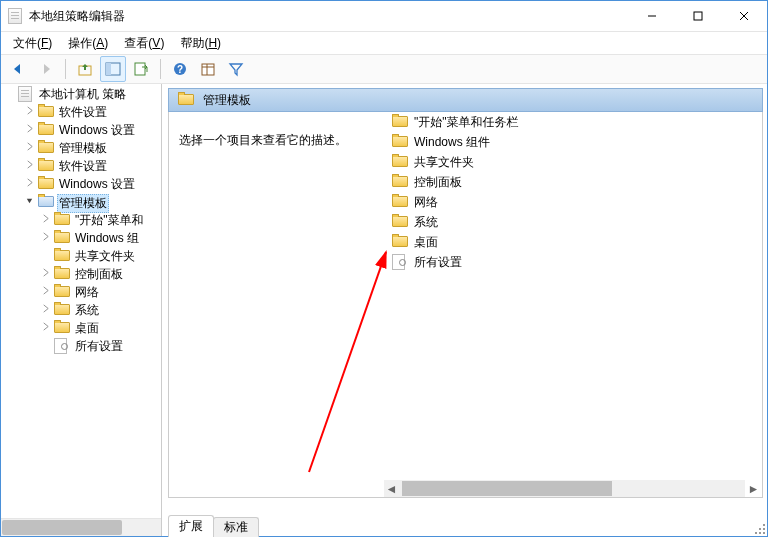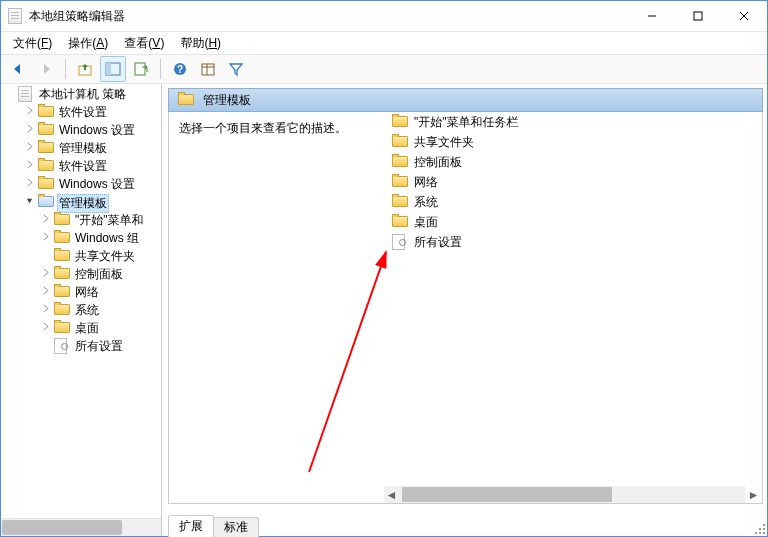--- a/index.html
+++ b/index.html
@@ -24,32 +24,32 @@
   .twisty.none{visibility:hidden}
   .twisty svg{width:9px;height:9px}
   .node-icon{width:16px;height:16px;margin:0 3px;flex-shrink:0}
   .label{padding:0 2px}
   .indent{display:inline-block}
   .hscroll{height:17px;border-top:1px solid #e5e5e5;background:#f0f0f0;position:relative}
   .hscroll .thumb{position:absolute;height:15px;top:1px;background:#c0c0c0;border-radius:2px}
   .right-pane{flex:1;display:flex;flex-direction:column;min-width:0;margin-left:6px}
   .breadcrumb{height:22px;background:linear-gradient(#c8ddf2,#a9c8e8);border:1px solid #8ab0d8;display:flex;align-items:center;padding:0 6px;gap:6px;margin:4px 4px 0 0}
   .desc-area{flex:1;display:flex;min-height:0;border-left:1px solid #ccc;border-right:1px solid #ccc;border-bottom:1px solid #ccc;margin-right:4px;position:relative}
-  .desc-left{flex:1;padding:8px 10px}
+  .desc-left{flex:1;padding:20px 10px}
   .desc-right{width:378px;display:flex;flex-direction:column;border-left:0 solid #eee;min-width:0}
   .list-header{height:22px;display:flex;align-items:center;padding:0 8px;border-bottom:0 solid #eee}
   .list-body{flex:1;overflow:auto}
   .list-row{display:flex;align-items:center;height:20px;padding:0 8px;gap:6px}
   .list-row .fico{width:16px;height:16px;flex-shrink:0}
   .right-hscroll{height:17px;background:#f0f0f0;position:relative;margin:0 17px 0 0}
   .right-hscroll .thumb{position:absolute;height:15px;top:1px;background:#c0c0c0}
   .right-hscroll .larr,.right-hscroll .rarr{position:absolute;top:0;width:17px;height:17px;display:flex;align-items:center;justify-content:center;color:#666}
   .right-hscroll .larr{left:-1px}
   .right-hscroll .rarr{right:-17px}
-  .tabs{height:22px;display:flex;align-items:center;margin-right:4px;margin-top:10px}
+  .tabs{height:22px;display:flex;align-items:center;margin-right:4px;margin-top:16px}
   .tab{padding:2px 10px;border:1px solid #ccc;border-bottom:none;margin-right:-1px;background:#fff;position:relative;top:1px;border-top-left-radius:3px;border-top-right-radius:3px;font-size:12px}
   .tab.inactive{background:#f0f0f0;top:2px;padding-top:1px}
   .arrow-svg{position:absolute;pointer-events:none}
   .resize-grip{position:absolute;right:2px;bottom:2px;width:14px;height:14px}
   .resize-grip span{position:absolute;width:2px;height:2px;background:#999}
   
   .folder{display:inline-block;width:16px;height:13px;position:relative}
   .folder::before{content:"";position:absolute;left:0;top:2px;width:16px;height:11px;background:linear-gradient(#ffe9a6,#f3c94f);border:1px solid #caa12e;box-sizing:border-box;border-radius:1px}
   .folder::after{content:"";position:absolute;left:0;top:0;width:7px;height:3px;background:#f3c94f;border:1px solid #caa12e;border-bottom:none;box-sizing:border-box;border-radius:1px 1px 0 0}
   .folder.gear::before{background:linear-gradient(#e6f0fb,#b9d4ef);border-color:#7ba4cf}
@@ -316,20 +316,24 @@
           <span>选择一个项目来查看它的描述。</span>
         </div>
         <div class="desc-right">
           <div class="list-body" id="settings-list">
               <div class="list-row">
                 <span class="fico"><span class="folder"></span></span>
                 <span>"开始"菜单和任务栏</span>
               </div>
               <div class="list-row">
                 <span class="fico"><span class="folder"></span></span>
+                <span>Windows 组件</span>
+              </div>
+              <div class="list-row">
+                <span class="fico"><span class="folder"></span></span>
                 <span>共享文件夹</span>
               </div>
               <div class="list-row">
                 <span class="fico"><span class="folder"></span></span>
                 <span>控制面板</span>
               </div>
               <div class="list-row">
                 <span class="fico"><span class="folder"></span></span>
                 <span>网络</span>
               </div>

